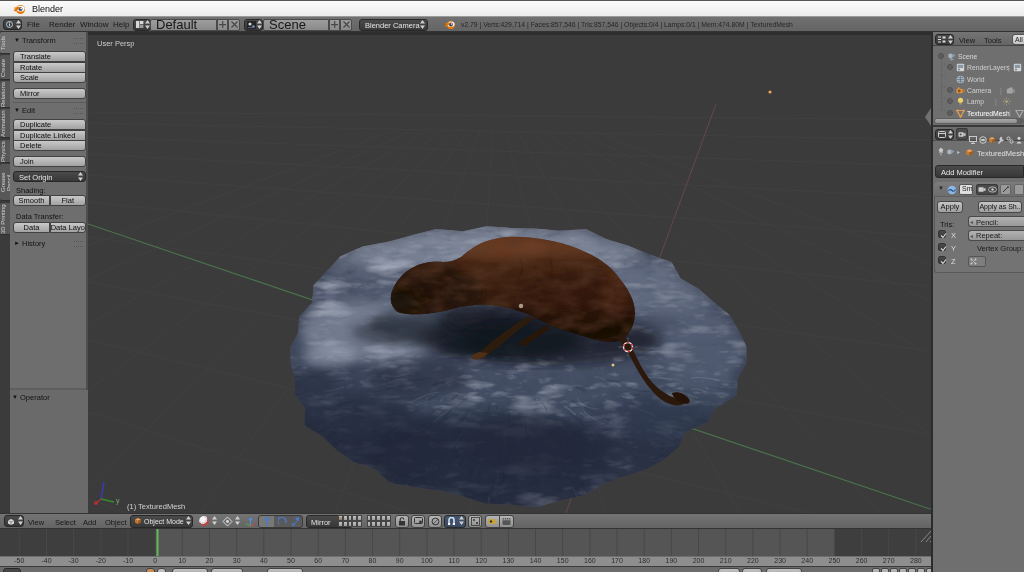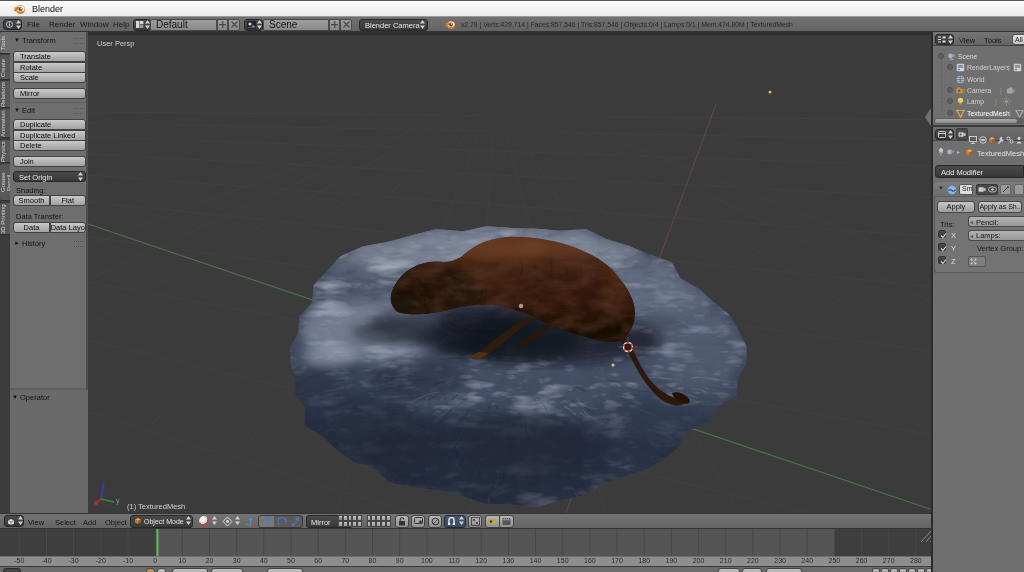--- a/index.html
+++ b/index.html
@@ -1,18 +1,18 @@
 <!DOCTYPE html>
 <html><head><meta charset="utf-8"><title>Blender</title><style>
 html,body{margin:0;padding:0}
 #root{position:relative;width:1024px;height:572px;overflow:hidden;background:#6f6f6f;
 font-family:"Liberation Sans",sans-serif;-webkit-font-smoothing:antialiased}
 .ab{position:absolute}
 .d{position:absolute;background:linear-gradient(#4a4a4a,#383838);border:1px solid #282828;border-radius:3px;box-sizing:border-box}
-.fld{position:absolute;background:linear-gradient(#9d9d9d,#8a8a8a);border:1px solid #4a4a4a;box-sizing:border-box;font-size:10px;color:#171717;line-height:10px}
+.fld{position:absolute;background:linear-gradient(#9d9d9d,#8a8a8a);border:1px solid #4a4a4a;box-sizing:border-box;font-size:13px;color:#171717;line-height:10px}
 .vtx{writing-mode:vertical-rl;transform:rotate(180deg);font-size:6px;color:#d4d4d4;width:10px;text-align:center;overflow:hidden}
 </style></head><body>
 <div id="root">
 <div class="ab" style="left:0;top:0;width:1024px;height:17px;background:linear-gradient(#fbfbfb,#ececec);border-top:1px solid #555;border-bottom:1px solid #9a9a9a;box-sizing:border-box"></div>
 <svg class="ab" style="left:13px;top:3px" width="13" height="12" viewBox="0 0 26 24">
 <circle cx="15" cy="13" r="9" fill="#ea7600"></circle>
 <ellipse cx="15" cy="11.3" rx="8" ry="5.6" fill="#fff"></ellipse>
 <circle cx="15" cy="12" r="4.2" fill="#2a4b7c"></circle>
 <circle cx="16.3" cy="10.8" r="1.7" fill="#fff"></circle>
 <path d="M1 15 L10 7 L14 10 L5 17z" fill="#ea7600"></path>
@@ -864,34 +864,34 @@
 <svg class="ab" style="left:988px;top:186px" width="9" height="7" viewBox="0 0 9 7">
       <ellipse cx="4.5" cy="3.5" rx="4" ry="2.6" fill="none" stroke="#ccc" stroke-width="0.8"></ellipse>
       <circle cx="4.5" cy="3.5" r="1.2" fill="#ccc"></circle>
     </svg>
 <div class="ab" style="left:1000px;top:184px;width:11px;height:11px;background:#9a9a9a;border:1px solid #666;border-radius:2px;box-sizing:border-box"></div>
 <svg class="ab" style="left:1002px;top:186px" width="7" height="7" viewBox="0 0 7 7">
       <path d="M1 6 L5.5 1.5 M5.5 1.5 L6 0.5 L6.5 1 L5.9 1.9 Z" stroke="#333" stroke-width="1" fill="#333"></path>
       <path d="M1 6 L2.2 5.8 L1.2 4.8 Z" fill="#333"></path>
     </svg>
 <div class="ab" style="left:1014px;top:184px;width:10px;height:11px;background:#9a9a9a;border:1px solid #666;border-radius:2px 0 0 2px;box-sizing:border-box"></div>
-<div class="ab" style="left:937px;top:201px;width:38px;height:12px;background:linear-gradient(#c6c6c6,#a0a0a0);border:1px solid #474747;border-radius:3px;box-sizing:border-box;font-size:7.5px;color:#111;line-height:10px;text-align:center;overflow:hidden;white-space:nowrap">Apply</div>
+<div class="ab" style="left:937px;top:201px;width:26px;height:12px;background:linear-gradient(#c6c6c6,#a0a0a0);border:1px solid #474747;border-radius:3px;box-sizing:border-box;font-size:7.5px;color:#111;line-height:10px;text-align:center;overflow:hidden;white-space:nowrap">Apply</div>
 <div class="ab" style="left:978px;top:201px;width:44px;height:12px;background:linear-gradient(#c6c6c6,#a0a0a0);border:1px solid #474747;border-radius:3px;box-sizing:border-box;font-size:7px;color:#111;line-height:10px;text-align:center;overflow:hidden;white-space:nowrap">Apply as Sh..</div>
 <div class="ab" style="left:940px;top:219.5px;font-size:7.5px;color:#161616;white-space:nowrap;">Tris:</div>
 <div class="ab" style="left:968px;top:216px;width:56px;height:11px;background:linear-gradient(#b2b2b2,#989898);border:1px solid #4a4a4a;border-radius:3px 0 0 3px;border-right:none;box-sizing:border-box"></div>
     <div class="ab" style="left:970px;top:218px;font-size:6px;color:#555">◂</div>
     <div class="ab" style="left:976px;top:217.5px;font-size:7.5px;color:#191919">Pencil:</div>
 <div class="ab" style="left:938px;top:230px;width:8px;height:8px;background:linear-gradient(#4a4a4a,#393939);border:1px solid #333;border-radius:2px;box-sizing:border-box"></div>
     <svg class="ab" style="left:939.5px;top:231.5px" width="7" height="7" viewBox="0 0 7 7">
       <path d="M1 3.5 L3 5.5 L6 1.5" stroke="#e0e0e0" stroke-width="1.1" fill="none"></path>
     </svg>
 <div class="ab" style="left:951px;top:230.5px;font-size:7.5px;color:#dcdcdc;white-space:nowrap;">X</div>
 <div class="ab" style="left:968px;top:229.5px;width:56px;height:11px;background:linear-gradient(#b2b2b2,#989898);border:1px solid #4a4a4a;border-radius:3px 0 0 3px;border-right:none;box-sizing:border-box"></div>
     <div class="ab" style="left:970px;top:231.5px;font-size:6px;color:#555">◂</div>
-    <div class="ab" style="left:976px;top:231.0px;font-size:7.5px;color:#191919">Lamps:</div>
+    <div class="ab" style="left:976px;top:231.0px;font-size:7.5px;color:#191919">Repeat:</div>
 <div class="ab" style="left:938px;top:243px;width:8px;height:8px;background:linear-gradient(#4a4a4a,#393939);border:1px solid #333;border-radius:2px;box-sizing:border-box"></div>
     <svg class="ab" style="left:939.5px;top:244.5px" width="7" height="7" viewBox="0 0 7 7">
       <path d="M1 3.5 L3 5.5 L6 1.5" stroke="#e0e0e0" stroke-width="1.1" fill="none"></path>
     </svg>
 <div class="ab" style="left:951px;top:243.5px;font-size:7.5px;color:#dcdcdc;white-space:nowrap;">Y</div>
 <div class="ab" style="left:977px;top:243.5px;font-size:7.5px;color:#1a1a1a;white-space:nowrap;">Vertex Group:</div>
 <div class="ab" style="left:938px;top:256px;width:8px;height:8px;background:linear-gradient(#4a4a4a,#393939);border:1px solid #333;border-radius:2px;box-sizing:border-box"></div>
     <svg class="ab" style="left:939.5px;top:257.5px" width="7" height="7" viewBox="0 0 7 7">
       <path d="M1 3.5 L3 5.5 L6 1.5" stroke="#e0e0e0" stroke-width="1.1" fill="none"></path>
     </svg>

